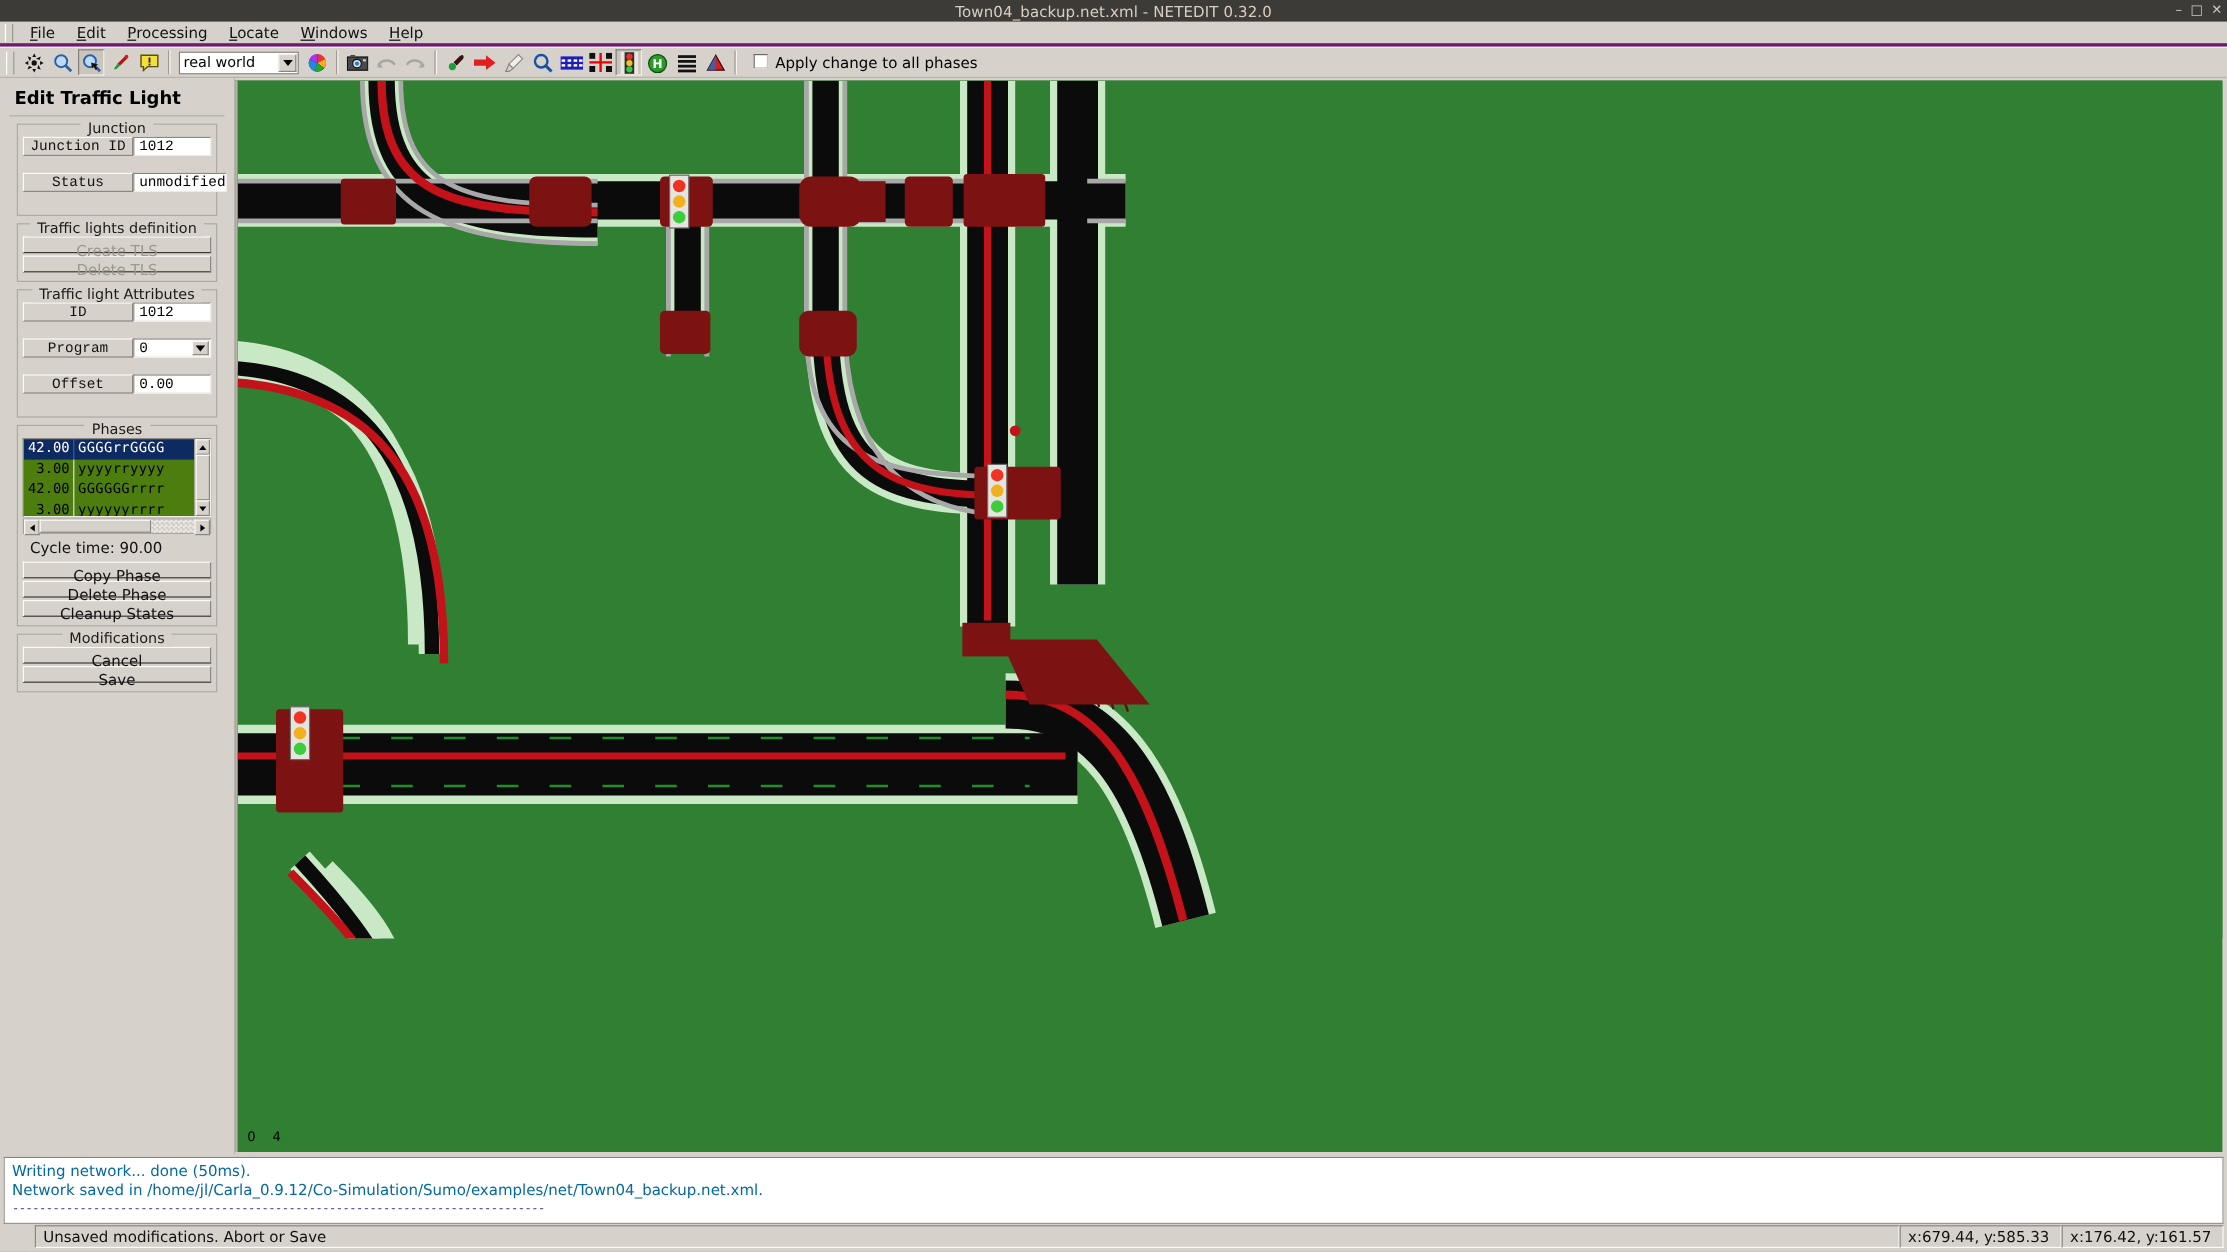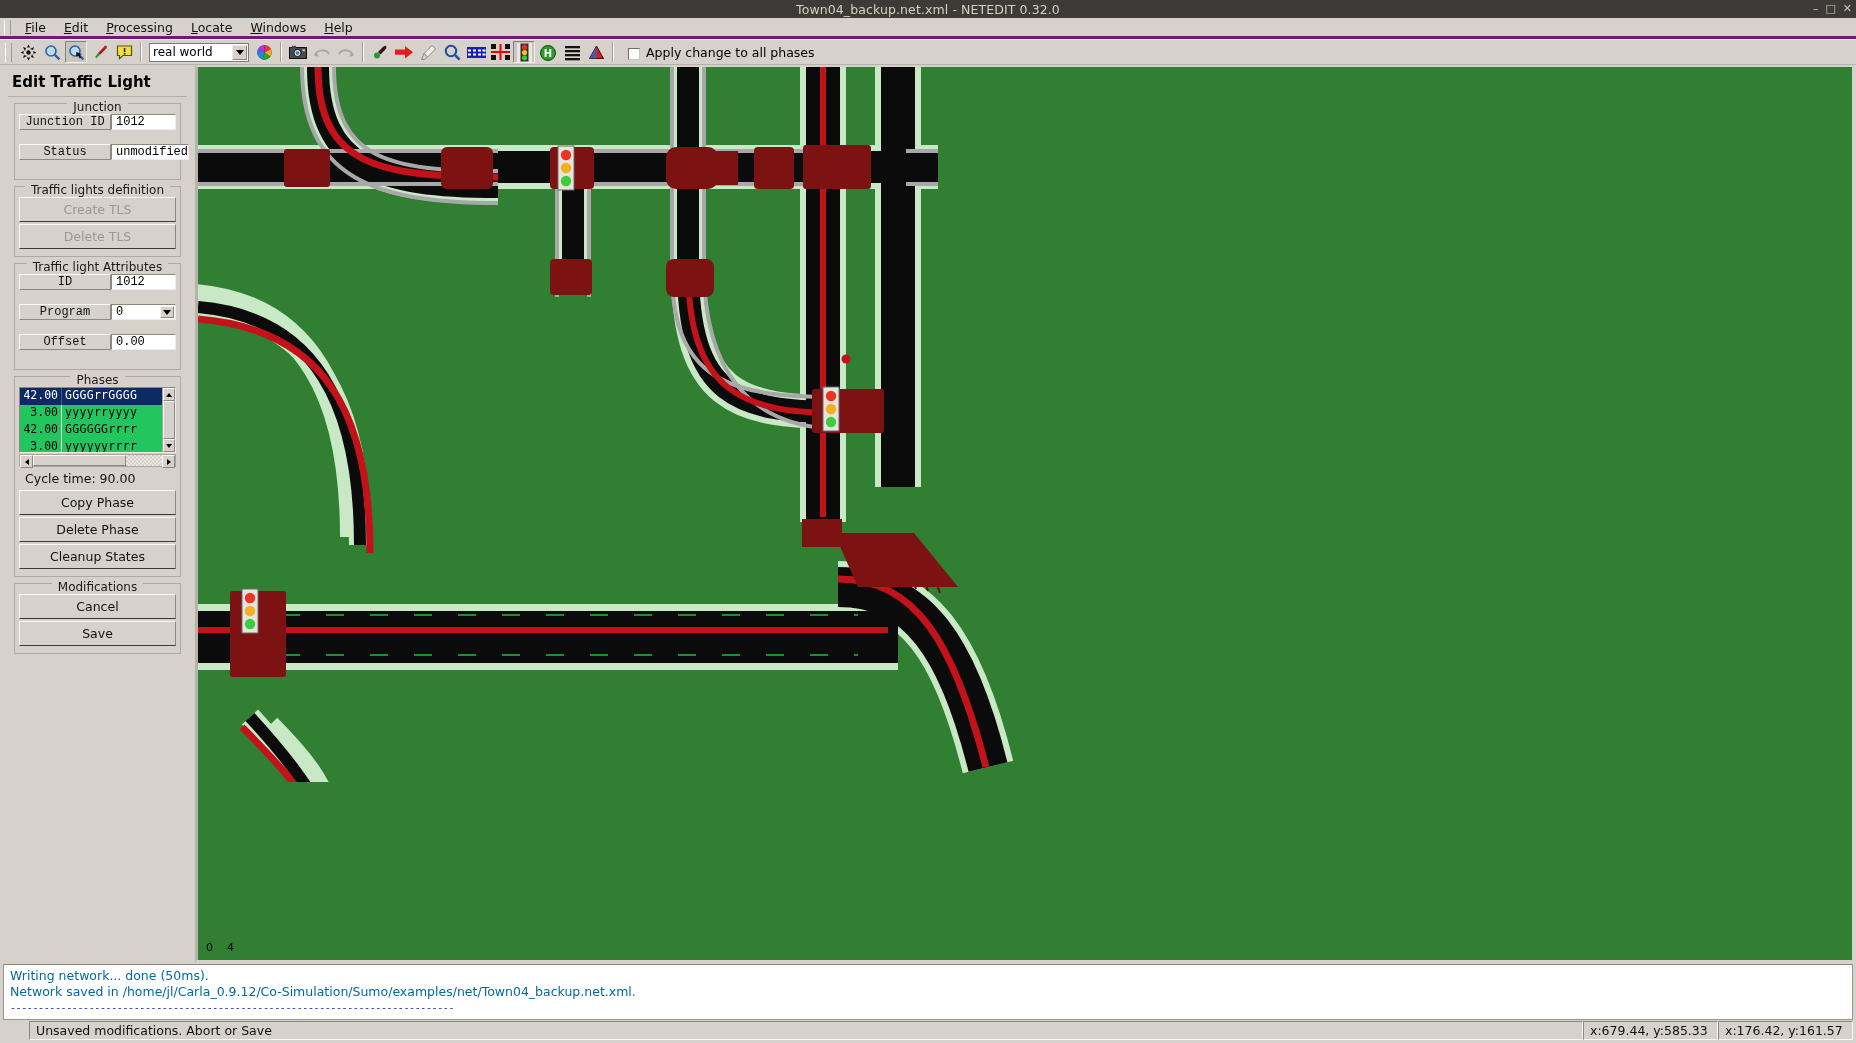--- a/index.html
+++ b/index.html
@@ -56,21 +56,21 @@
     display:flex; align-items:center; font-size:12px; padding-left:3px; position:relative;
     margin:0 3px;
   }
   .combo .arrow {
     position:absolute; right:1px; top:1px; width:15px; height:15px;
     background:#d6d2cb; border:1px solid #f0ede8; border-right-color:#8a867f; border-bottom-color:#8a867f;
     display:flex; align-items:center; justify-content:center;
   }
   .tri-down { width:0;height:0;border-left:4px solid transparent;border-right:4px solid transparent;border-top:5px solid #000; }
 
-  .chkwrap { display:flex; align-items:flex-end; margin-left:10px; font-size:12.5px; color:#000; gap:6px;}
+  .chkwrap { display:flex; align-items:flex-start; margin-left:10px; font-size:12.5px; color:#000; gap:6px;}
   .chkbox { width:12px;height:12px;background:#fff;border:1px solid #6f6c66; border-right-color:#c9c5bd; border-bottom-color:#c9c5bd;}
 
   
   .body { flex:1 1 auto; display:flex; min-height:0; background:#d6d2cb; }
 
   
   .leftpanel { width:196px; flex:0 0 196px; background:#d6d2cb; padding:6px 0 0 0;
      border-right:1px solid #b7b3ab; position:relative; }
   .panel-title { font-size:15px; font-weight:bold; color:#000; padding:2px 0 4px 12px; }
   .panel-rule { height:1px; background:#b2aea7; margin:1px 8px 6px 8px; }
@@ -92,29 +92,29 @@
     flex:1 1 auto; background:#fff; border:1px solid #8c8881;
     border-right-color:#efece7; border-bottom-color:#efece7;
     display:flex; align-items:center; padding-left:4px; font-size:12px; color:#000;
   }
   .cellval.combo-val { position:relative; padding-right:16px; }
   .cellval .mini-arrow { position:absolute; right:1px; top:1px; bottom:1px; width:14px;
     background:#d6d2cb; border:1px solid #fbf9f6; border-right-color:#8c8881; border-bottom-color:#8c8881;
     display:flex;align-items:center;justify-content:center; }
 
   .pbtn {
-    display:block; width:100%; height:25px; background:#d6d2cb;
+    display:block; width:100%; height:14px; background:#d6d2cb;
     border:1px solid #fbf9f6; border-right-color:#8c8881; border-bottom-color:#3b3a36;
     font-size:12.5px; color:#111; text-align:center; line-height:19px; margin-bottom:2px;
     font-family:inherit;
   }
   .pbtn.disabled { color:#9b9791; }
 
   .phaselist {
-    background:#22c55e; border:1px solid #8c8881; border-right-color:#efece7; border-bottom-color:#efece7;
+    background:#4d7c0f; border:1px solid #8c8881; border-right-color:#efece7; border-bottom-color:#efece7;
     height:66px; display:flex; margin-bottom:0px;
   }
   .phaserows { flex:1 1 auto; overflow:hidden; }
   .prow { display:flex; height:17px; font-family:"DejaVu Sans Mono","Liberation Mono",monospace; font-size:11.5px; }
   .prow .dur { width:42px; text-align:right; padding-right:3px; color:#000; border-right:1px solid #e2e0dc;}
   .prow .st  { padding-left:3px; color:#000; letter-spacing:.3px; }
   .prow.sel { background:#0e2a63; }
   .prow.sel .dur, .prow.sel .st { color:#fff; border-right-color:#3b5a92; }
 
   .vscroll { flex:0 0 13px; background:#cfcbc4; border-left:1px solid #a9a59e; display:flex; flex-direction:column; justify-content:space-between; }

